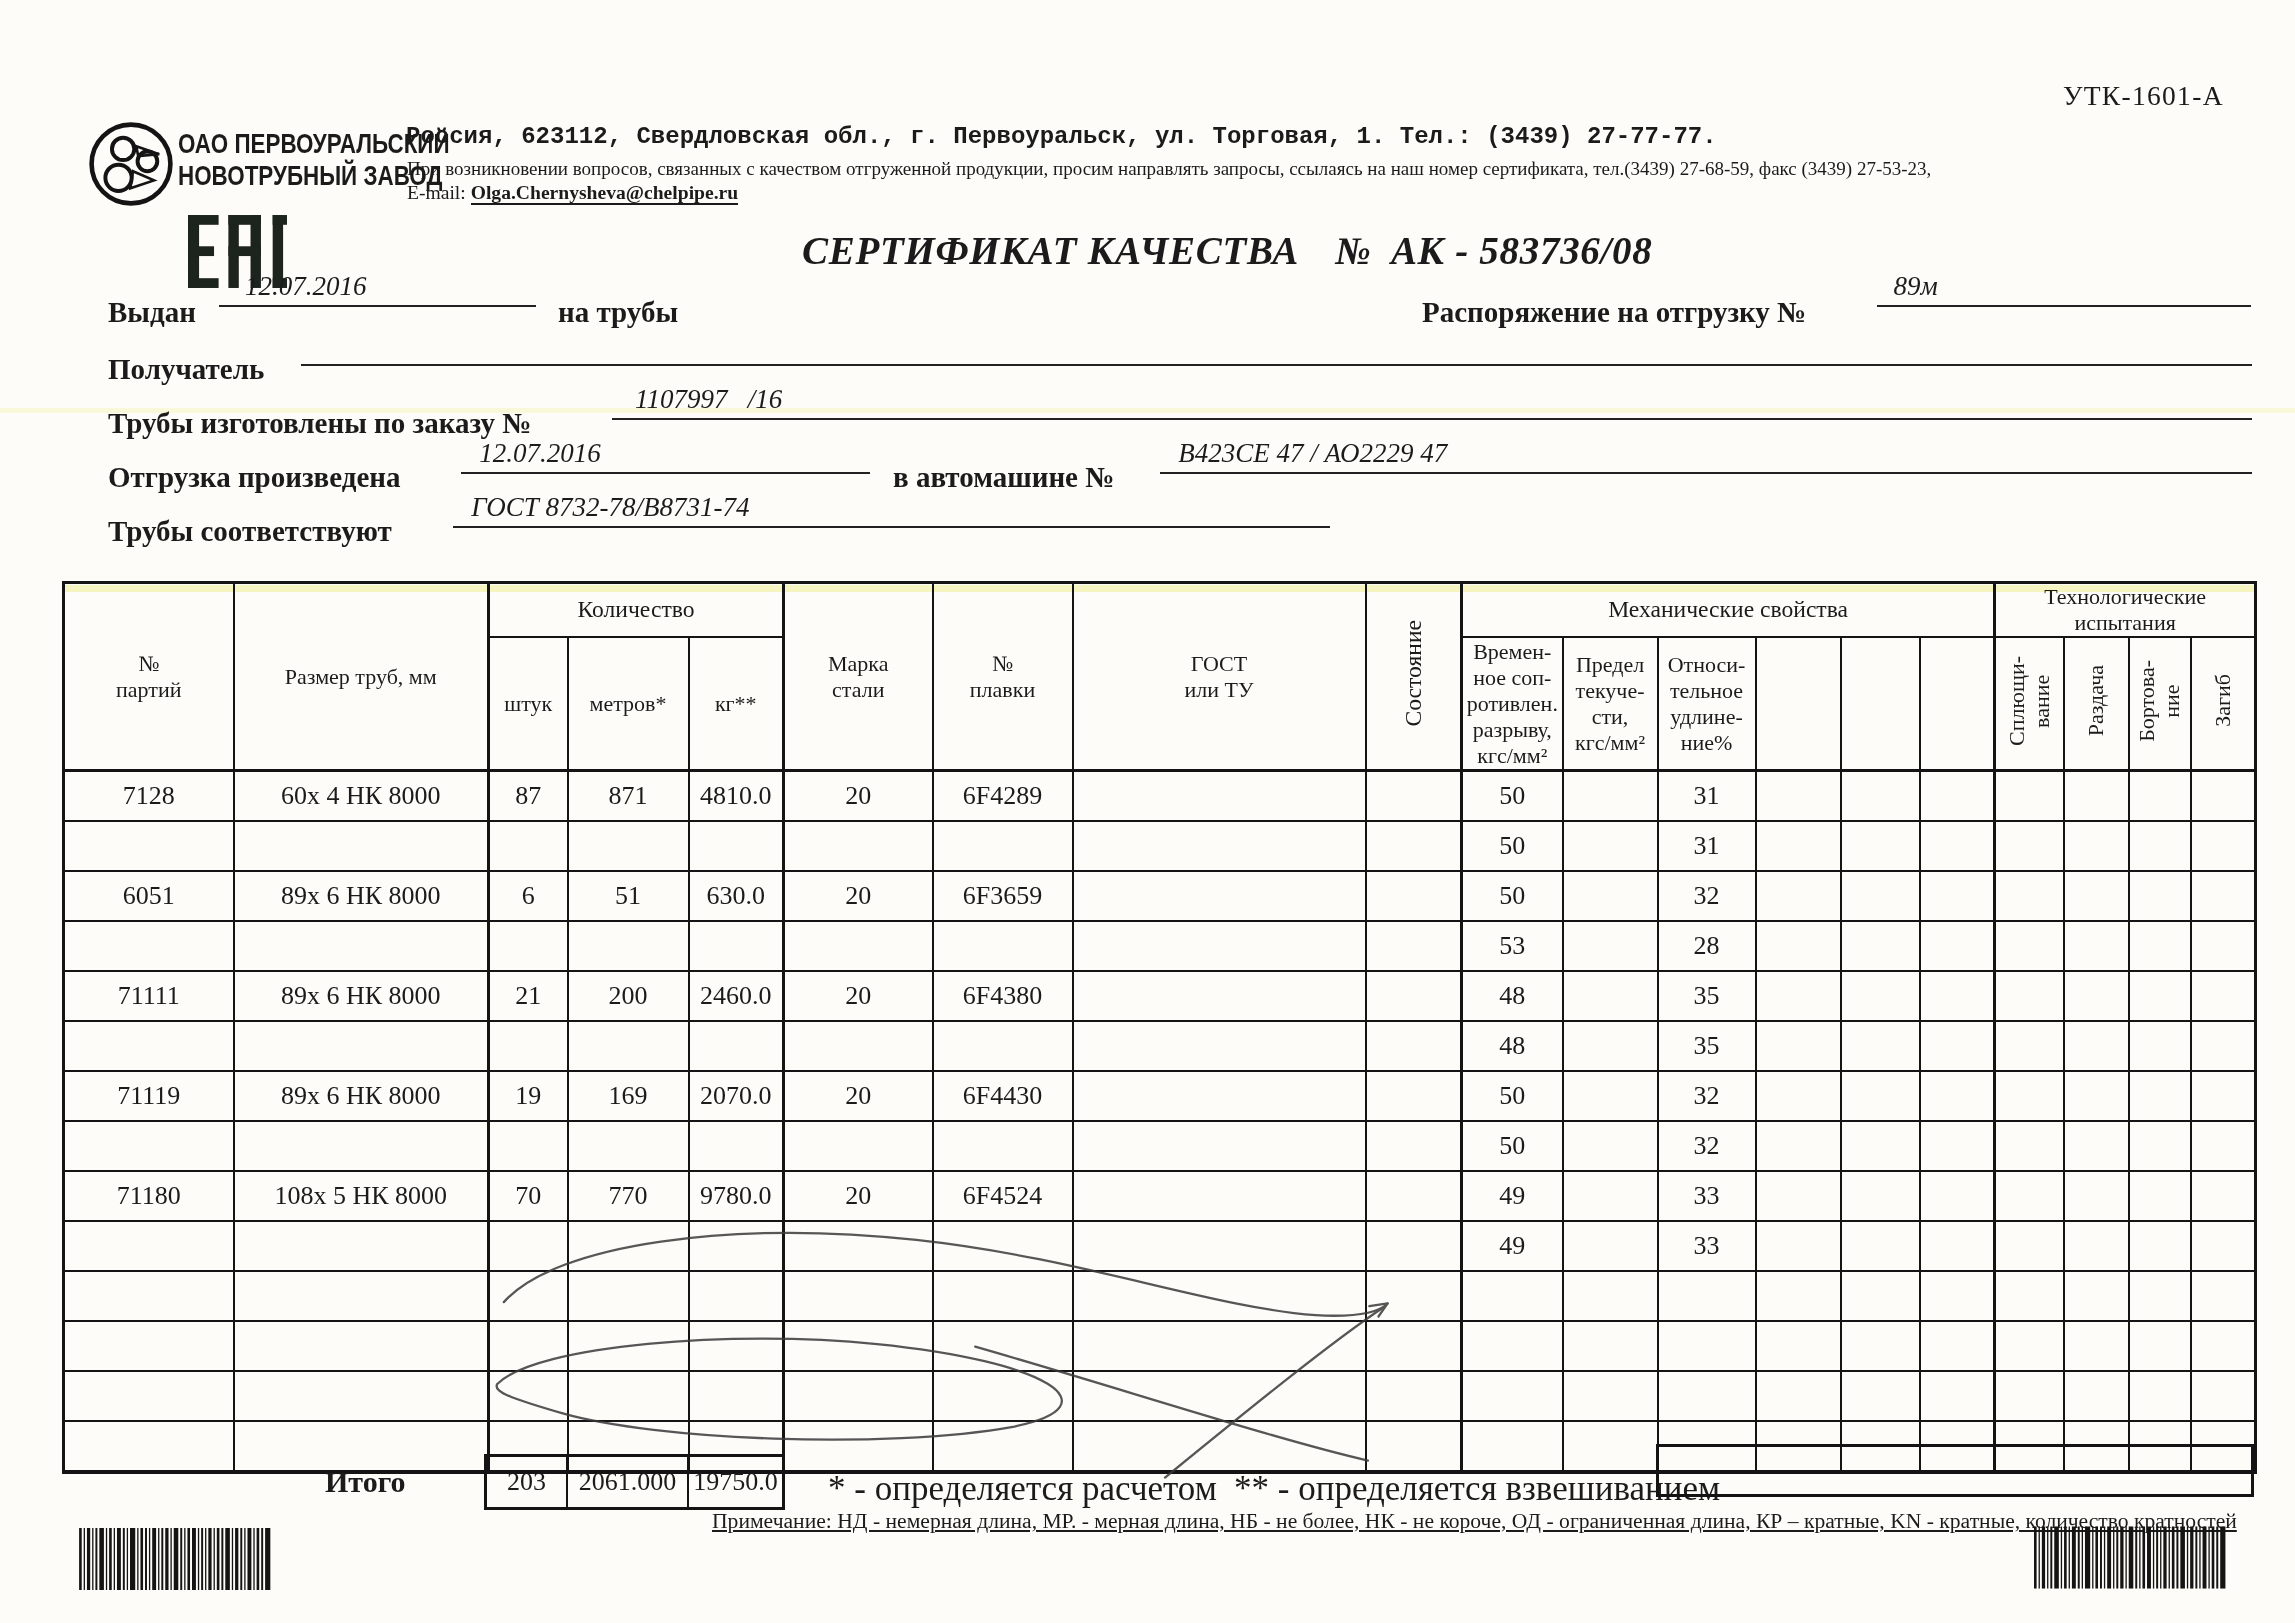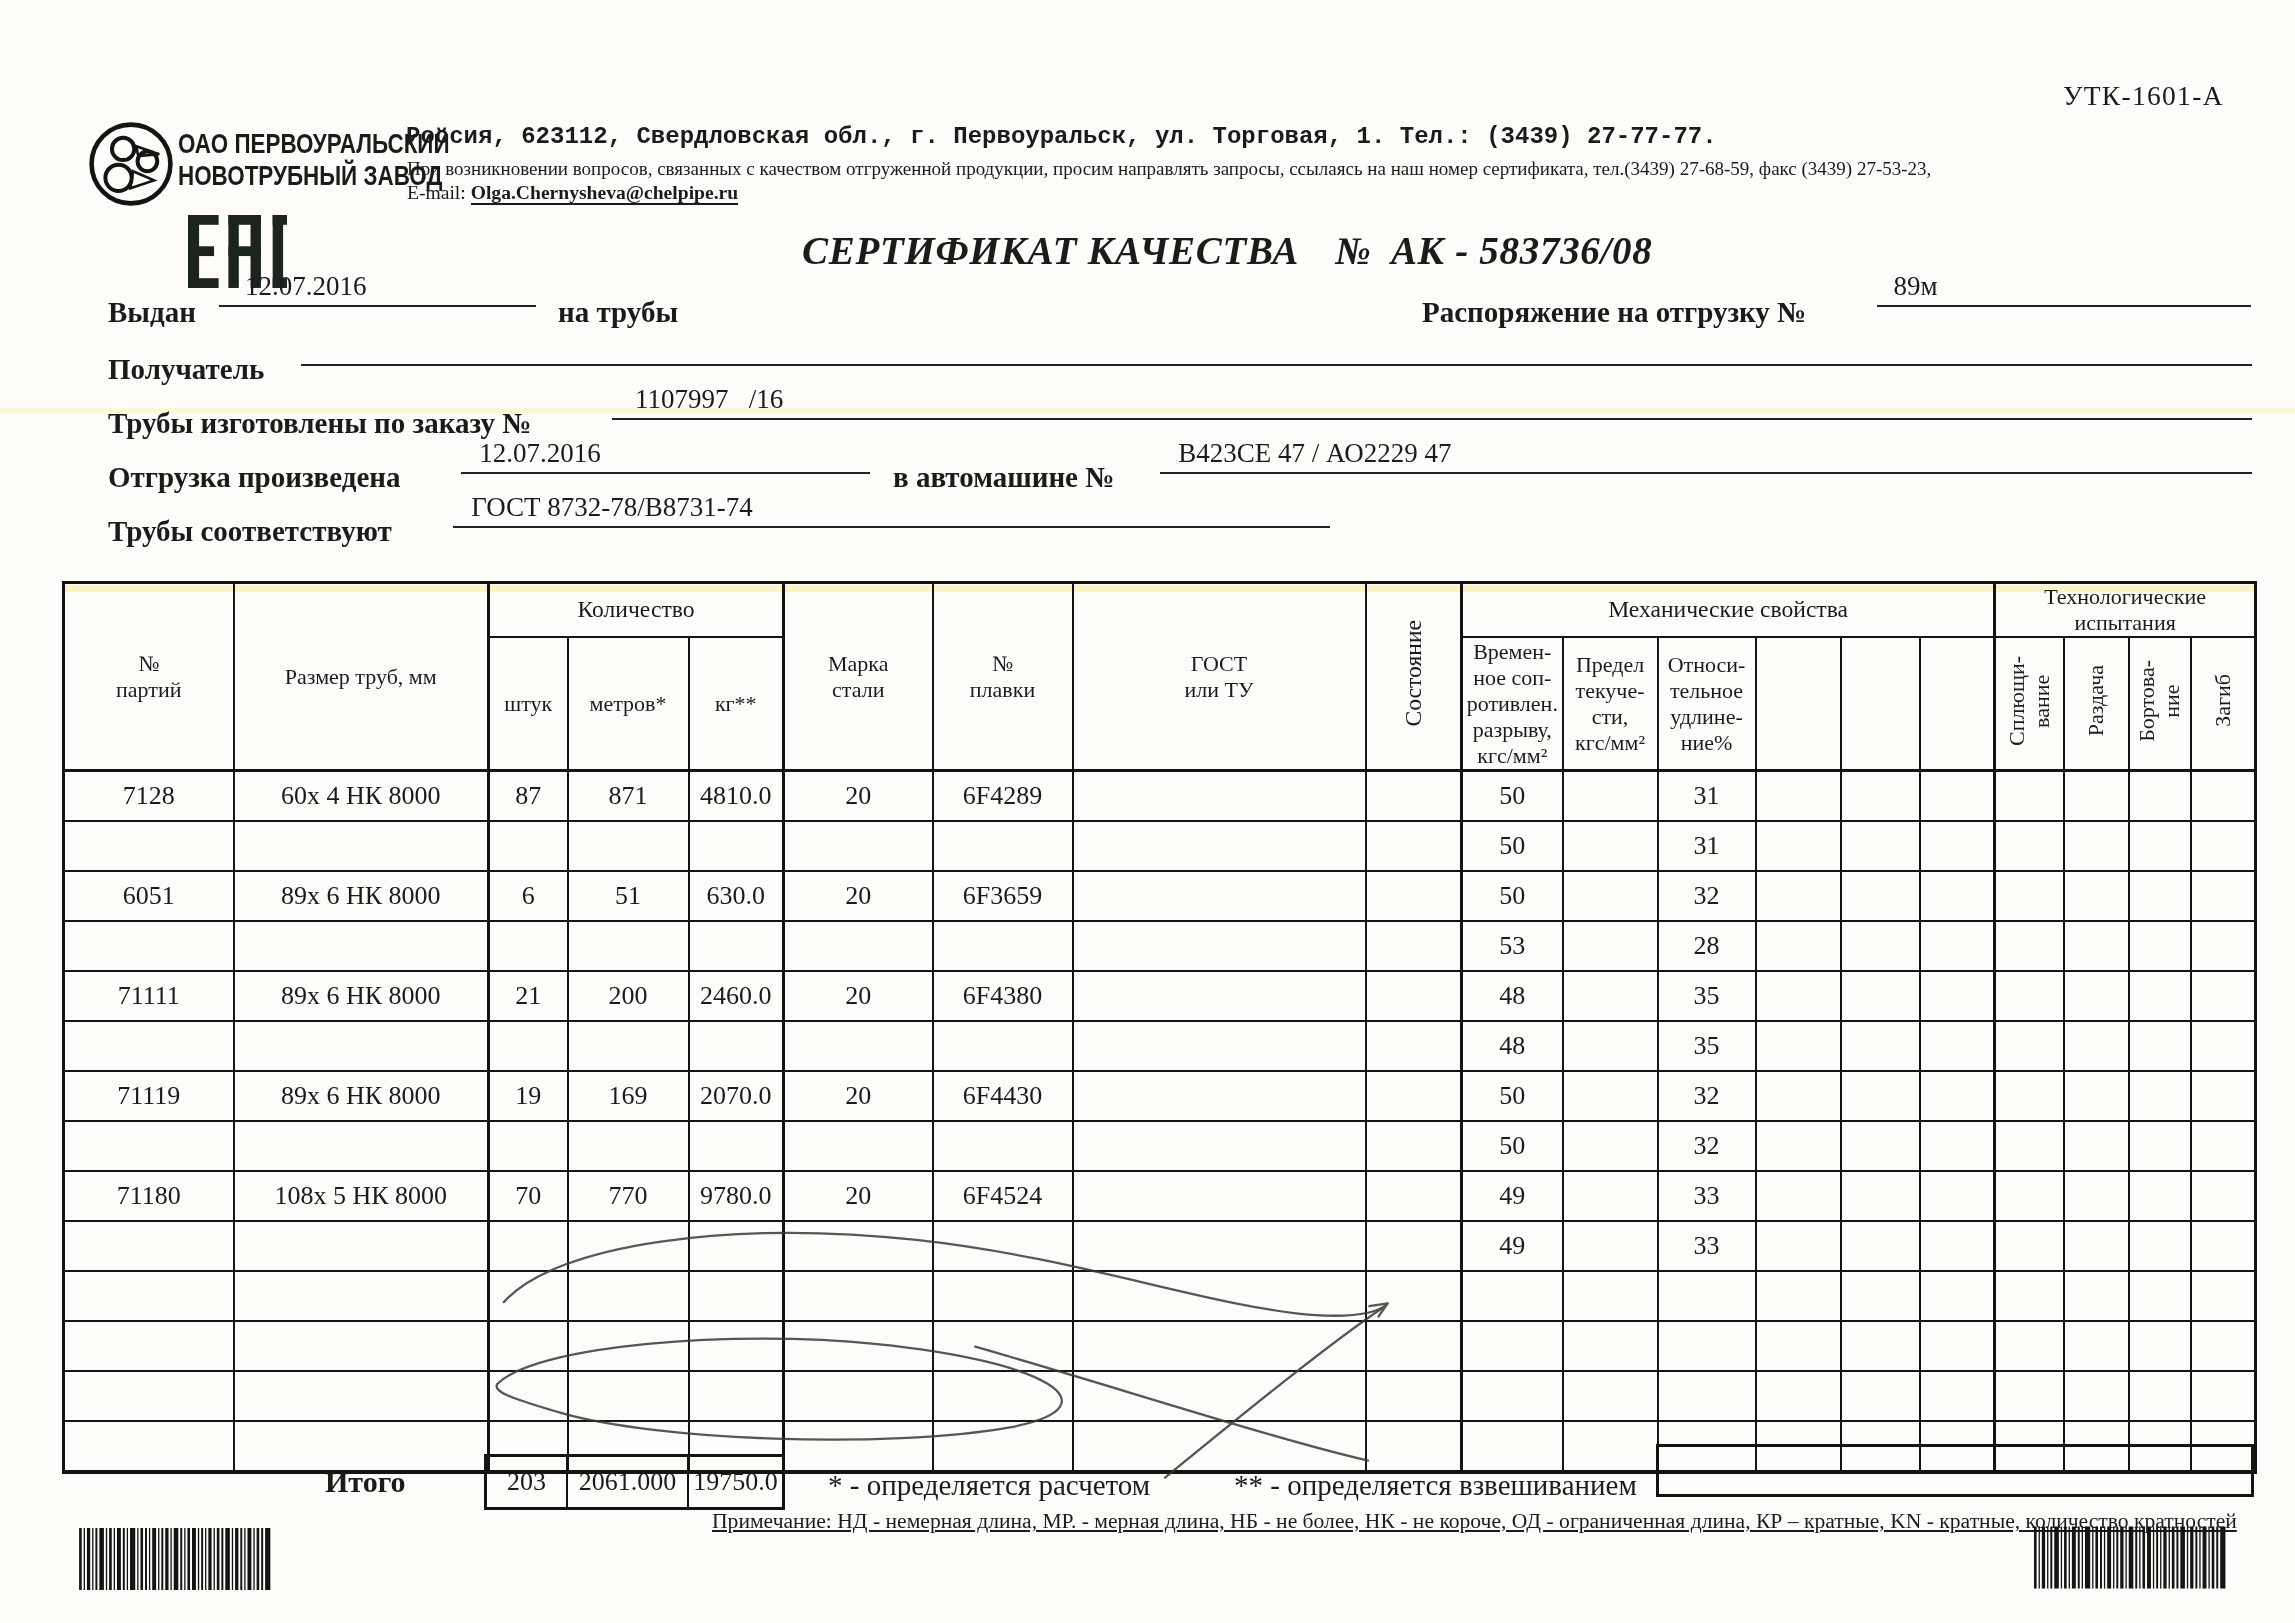--- a/index.html
+++ b/index.html
@@ -20,21 +20,21 @@
   .addr2{font-size:19px;white-space:nowrap;}
   .addr3{font-size:19.6px;white-space:nowrap;}
   .email{border-bottom:2px solid #1b1b1b;font-weight:bold;}
 
   .title-line{font-size:39px;font-style:italic;font-weight:bold;white-space:nowrap;letter-spacing:0.7px;}
   .title-num{margin-left:36px;}
   .title-val{margin-left:19.6px;}
 
   
   .flabel{font-size:29px;font-weight:bold;white-space:nowrap;}
-  .uval{border-bottom:2px solid #222;font-size:27px;white-space:pre;display:block;position:absolute;height:37px;}
+  .uval{border-bottom:2px solid #222;font-size:27px;white-space:pre;display:block;position:absolute;height:37px;font-style:italic;}
   .uval span{position:relative;top:2.6px;}
 
   
   table.main{border-collapse:collapse;table-layout:fixed;width:2193px;border:3.9px solid #141414;}
   table.main th,table.main td{border:2px solid #141414;padding:0;overflow:hidden;}
   table.main th{font-weight:normal;font-size:22px;text-align:center;vertical-align:middle;}
   table.main td{font-size:26px;text-align:center;vertical-align:middle;height:48px;}
   .pre{white-space:pre-line;line-height:1.18;}
   .small-h{font-size:21px;}
   .vert{writing-mode:vertical-rl;transform:rotate(180deg);white-space:pre-line;display:inline-block;
@@ -42,21 +42,21 @@
   .tl{border-left-width:3.9px !important;}
   thead tr.h2 th{border-bottom:3.9px solid #141414;}
   thead th.full{border-bottom:3.9px solid #141414;}
   tbody tr:last-child td{border-bottom:4.6px solid #141414;}
 
   
   .total-label{font-size:30px;font-weight:bold;}
   .total-box{position:absolute;display:flex;border:3.9px solid #141414;background:transparent;}
   .total-cell{height:50px;display:flex;align-items:center;justify-content:center;font-size:26px;}
   .total-cell + .total-cell{border-left:2px solid #141414;}
-  .footnote{font-size:29px;white-space:nowrap;text-align:center;}
+  .footnote{font-size:35px;white-space:nowrap;text-align:center;}
   .note{font-size:21.6px;white-space:nowrap;}
   .empty-box{position:absolute;border:3.9px solid #141414;}
 
   svg{display:block;}
 </style>
 </head>
 <body>
 
 <div class="page">
 

